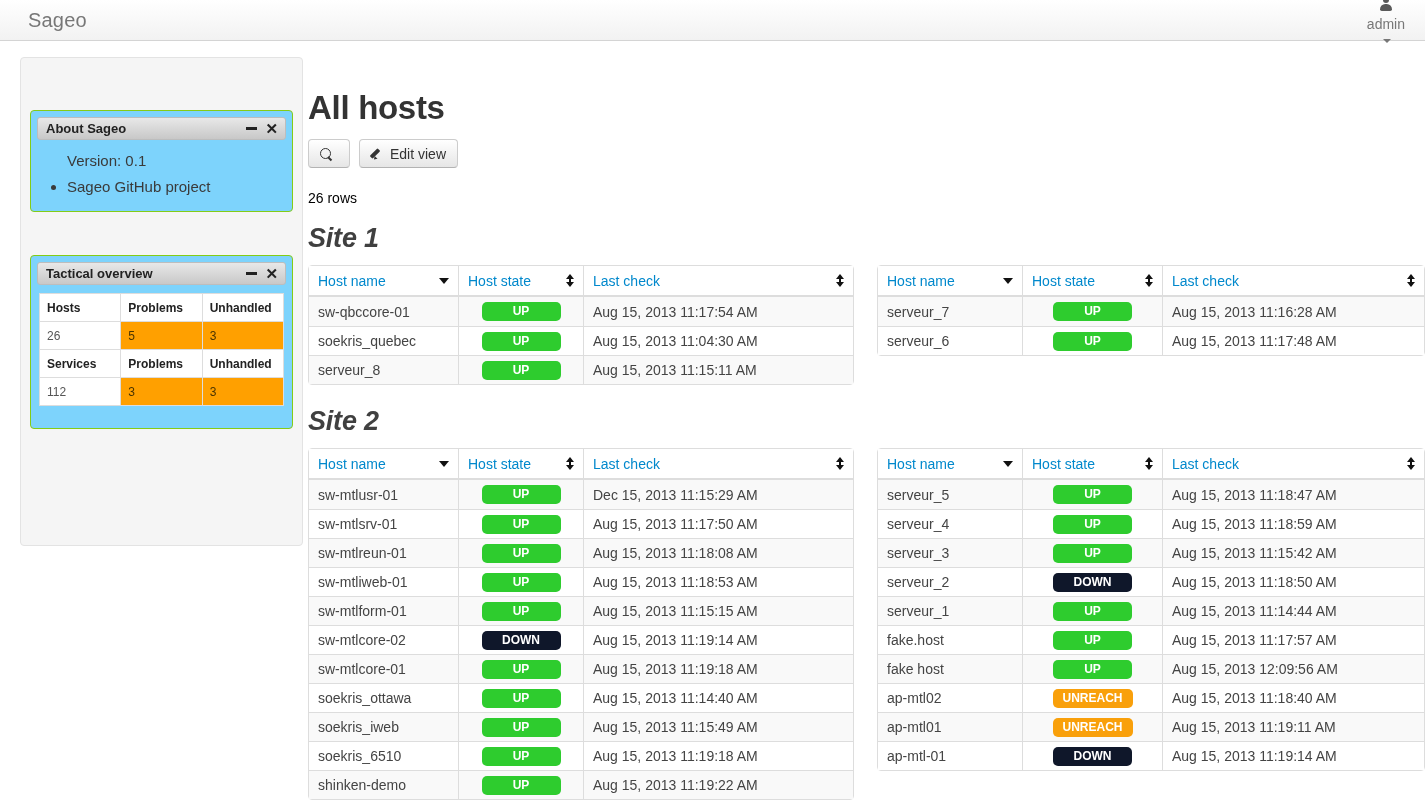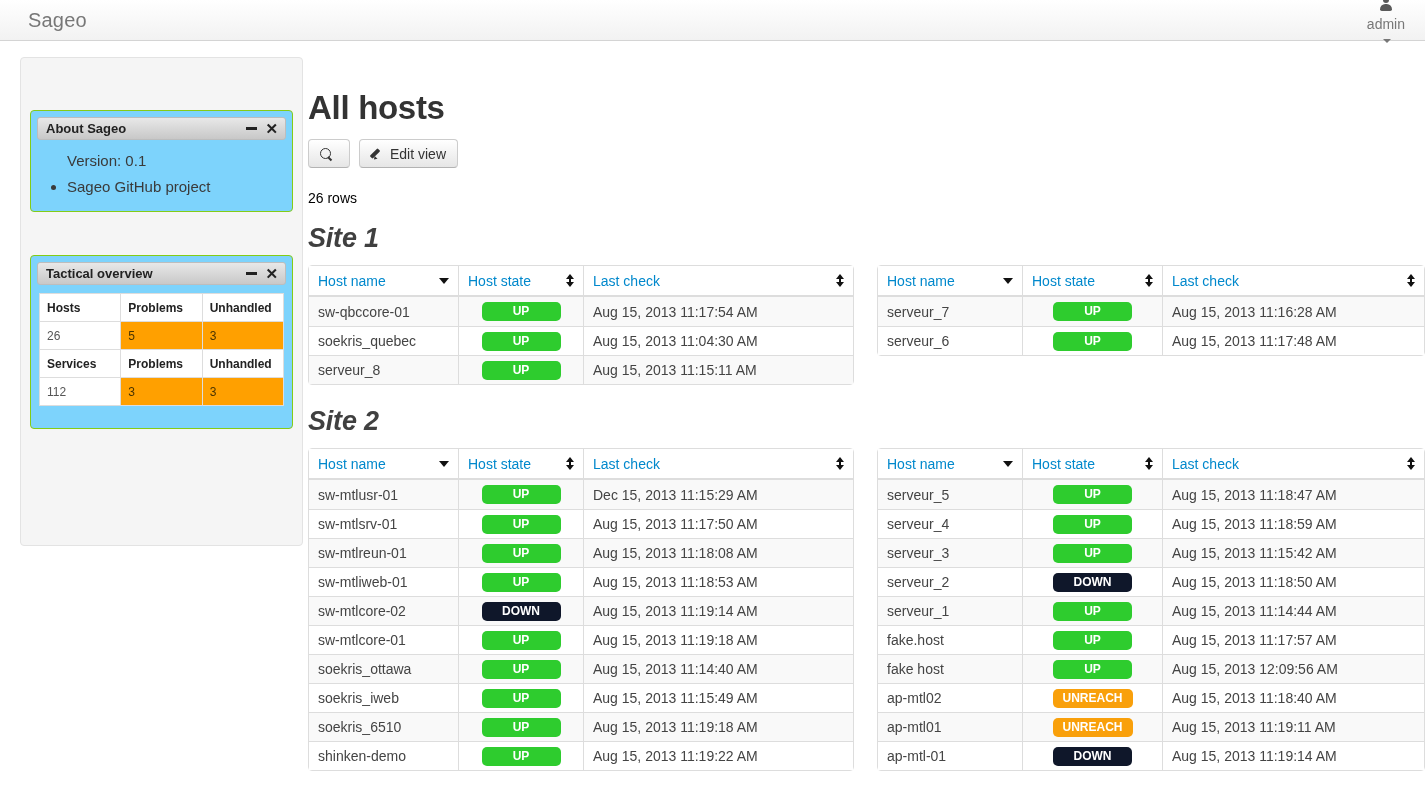--- a/index.html
+++ b/index.html
@@ -495,20 +495,25 @@
                   <td>sw-mtlreun-01</td>
                   <td class="state-cell"><span class="badge up">UP</span></td>
                   <td>Aug 15, 2013 11:18:08 AM</td>
                 </tr>
                 <tr>
                   <td>sw-mtliweb-01</td>
                   <td class="state-cell"><span class="badge up">UP</span></td>
                   <td>Aug 15, 2013 11:18:53 AM</td>
                 </tr>
                 <tr>
+                  <td>sw-mtlform-01</td>
+                  <td class="state-cell"><span class="badge up">UP</span></td>
+                  <td>Aug 15, 2013 11:15:15 AM</td>
+                </tr>
+                <tr>
                   <td>sw-mtlcore-02</td>
                   <td class="state-cell"><span class="badge down">DOWN</span></td>
                   <td>Aug 15, 2013 11:19:14 AM</td>
                 </tr>
                 <tr>
                   <td>sw-mtlcore-01</td>
                   <td class="state-cell"><span class="badge up">UP</span></td>
                   <td>Aug 15, 2013 11:19:18 AM</td>
                 </tr>
                 <tr>

